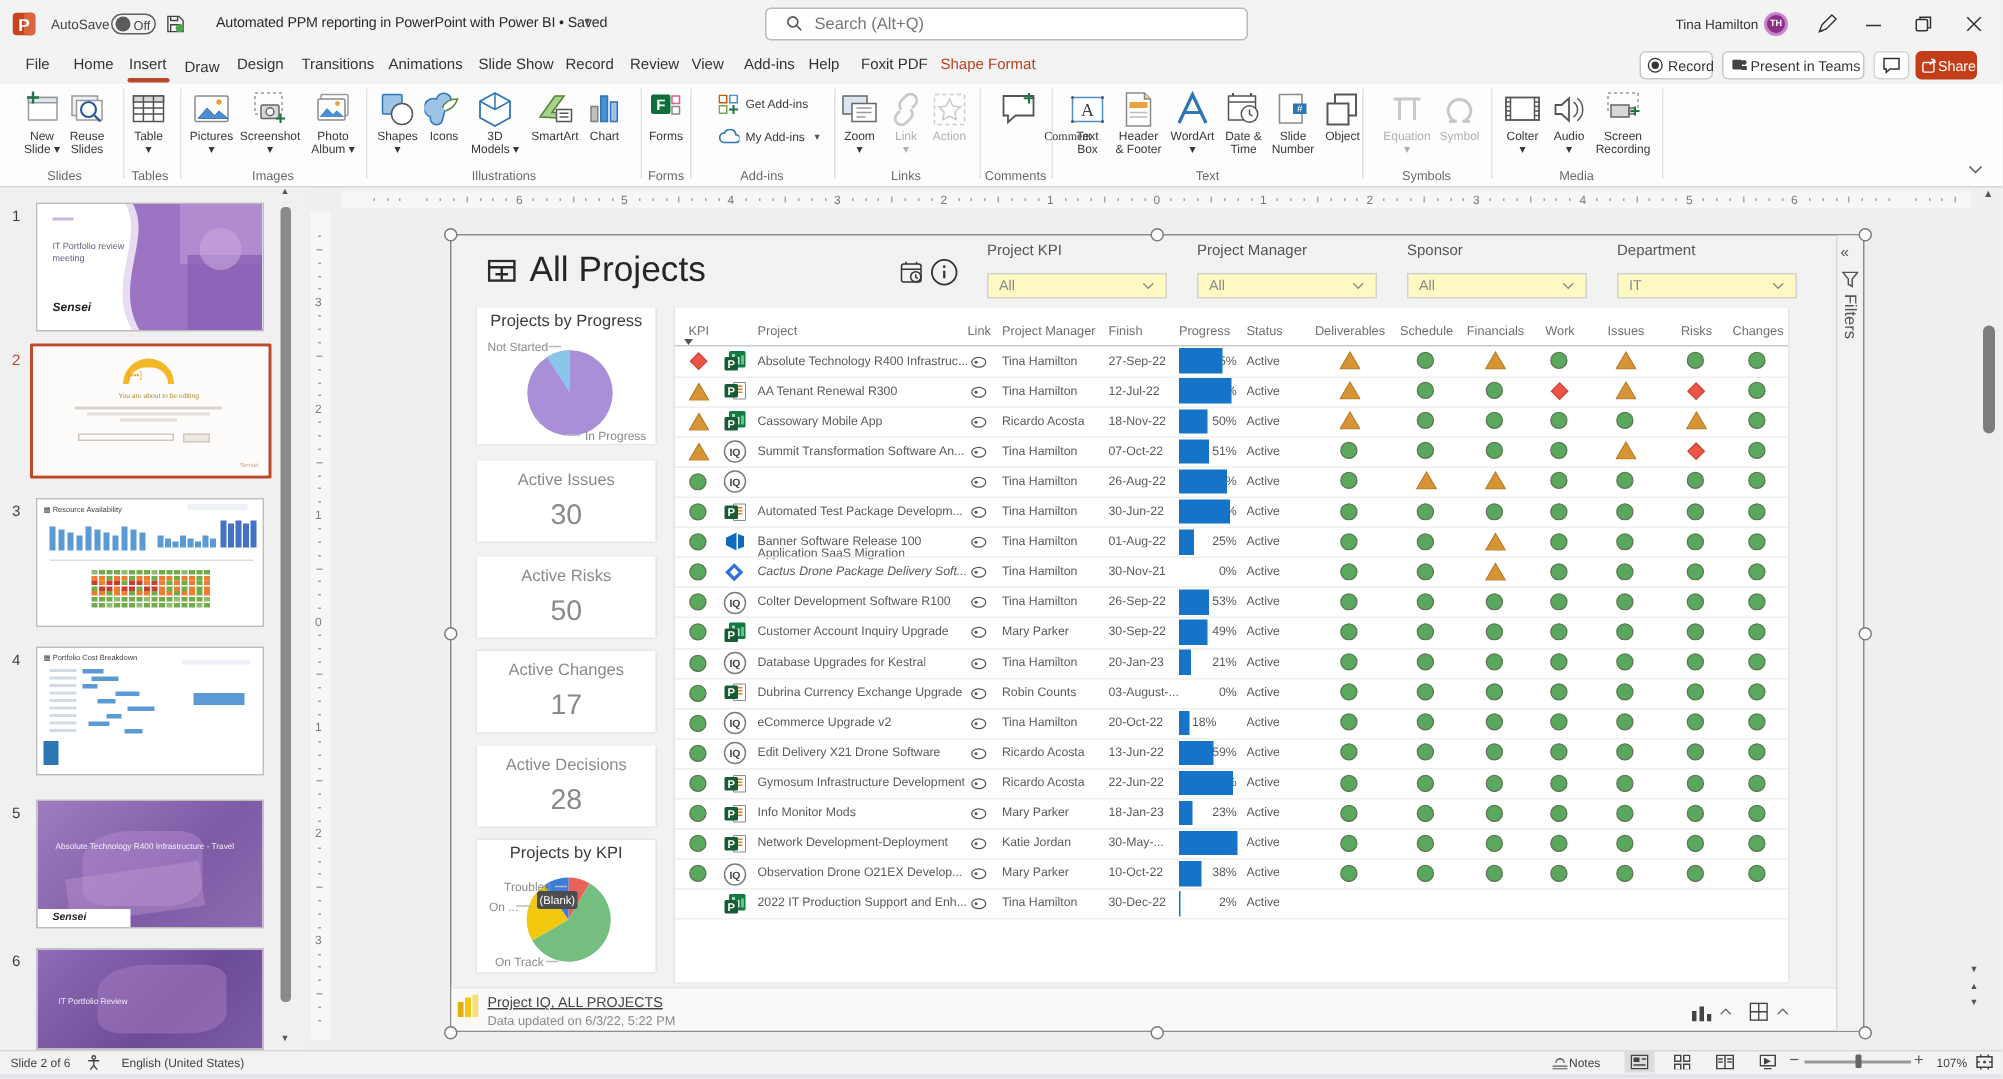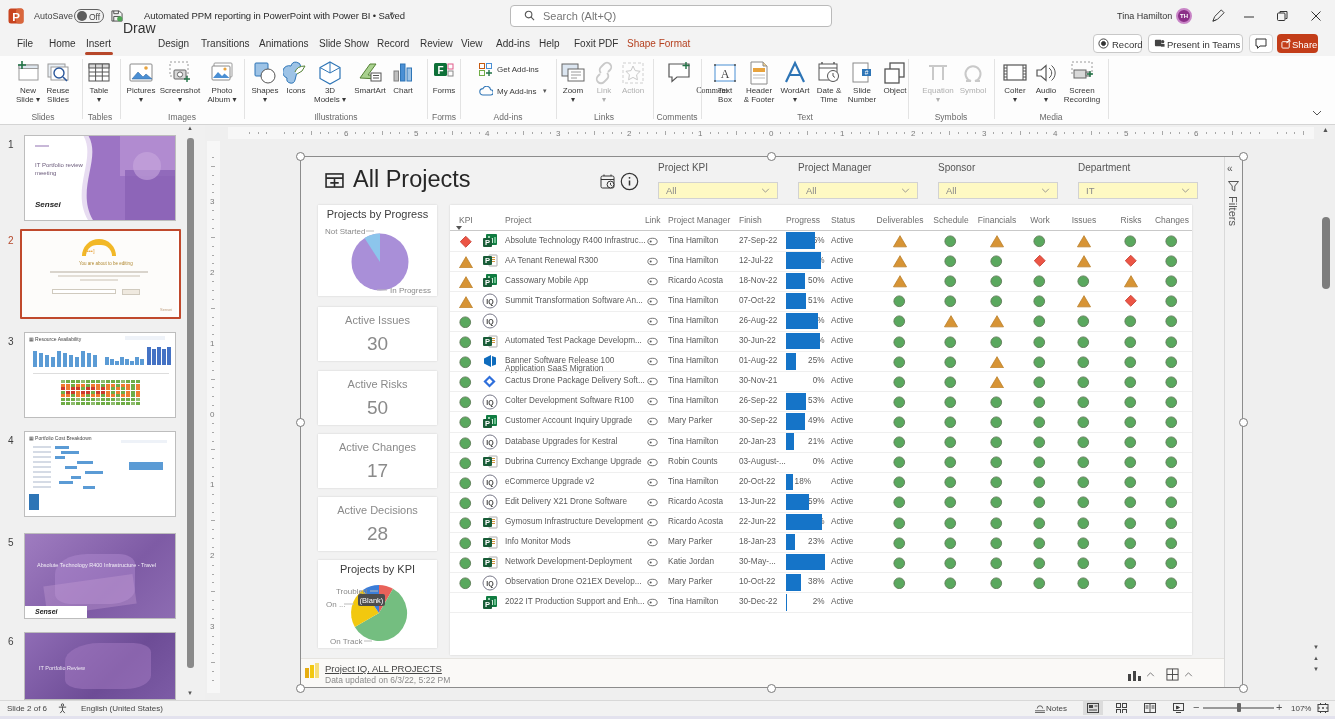--- a/index.html
+++ b/index.html
@@ -53,21 +53,21 @@
     <rect x="1.5" y="3" width="7.5" height="7.5" rx="1"></rect>
     <path d="M4 3 v-1.5 h7 v7 h-1.5"></path>
   </svg>
 <svg class="abs" style="left:1310px;top:10px;" width="12" height="12" viewBox="0 0 12 12" stroke="#333">
     <path d="M1.5 1.5 L10.5 10.5 M10.5 1.5 L1.5 10.5"></path>
   </svg>
 <div class="abs" style="left:0;top:32px;width:1335px;height:24px;background:#f3f3f3;"></div>
 <div class="abs" style="left:17px;top:38px;font-size:10px;color:#333;white-space:nowrap;">File</div>
 <div class="abs" style="left:49px;top:38px;font-size:10px;color:#333;white-space:nowrap;">Home</div>
 <div class="abs" style="left:86px;top:38px;font-size:10px;color:#333;white-space:nowrap;">Insert</div>
-<div class="abs" style="left:123px;top:20px;font-size:14px;color:#333;white-space:nowrap;">Draw</div>
+<div class="abs" style="left:123px;top:40px;font-size:10px;color:#333;white-space:nowrap;">Draw</div>
 <div class="abs" style="left:158px;top:38px;font-size:10px;color:#333;white-space:nowrap;">Design</div>
 <div class="abs" style="left:201px;top:38px;font-size:10px;color:#333;white-space:nowrap;">Transitions</div>
 <div class="abs" style="left:259px;top:38px;font-size:10px;color:#333;white-space:nowrap;">Animations</div>
 <div class="abs" style="left:319px;top:38px;font-size:10px;color:#333;white-space:nowrap;">Slide Show</div>
 <div class="abs" style="left:377px;top:38px;font-size:10px;color:#333;white-space:nowrap;">Record</div>
 <div class="abs" style="left:420px;top:38px;font-size:10px;color:#333;white-space:nowrap;">Review</div>
 <div class="abs" style="left:461px;top:38px;font-size:10px;color:#333;white-space:nowrap;">View</div>
 <div class="abs" style="left:496px;top:38px;font-size:10px;color:#333;white-space:nowrap;">Add-ins</div>
 <div class="abs" style="left:539px;top:38px;font-size:10px;color:#333;white-space:nowrap;">Help</div>
 <div class="abs" style="left:574px;top:38px;font-size:10px;color:#333;white-space:nowrap;">Foxit PDF</div>
@@ -1171,21 +1171,21 @@
       <circle cx="7" cy="7" r="6" fill="#5aa85e" stroke="#5d7a55" stroke-width="1"></circle>
     </svg></div>
 <div class="abs" style="left:450px;top:371.2px;width:742px;height:1px;background:#efefef;"></div>
 <div class="abs" style="left:459px;top:374.8px;"><svg width="12.5" height="12.5" viewBox="0 0 14 14">
       <circle cx="7" cy="7" r="6" fill="#5aa85e" stroke="#5d7a55" stroke-width="1"></circle>
     </svg></div>
 <div class="abs" style="left:482px;top:373.8px;"><svg width="15" height="15" viewBox="0 0 15 15">
       <rect x="3.2" y="3.2" width="8.6" height="8.6" fill="#2f6fdb" transform="rotate(45 7.5 7.5)"></rect>
       <rect x="5.4" y="5.4" width="4.2" height="4.2" fill="#fff" transform="rotate(45 7.5 7.5)"></rect>
     </svg></div>
-<div class="abs td" style="left:505px;top:376.3px;max-width:140px;">Cactus Drone Package Delivery Soft...</div>
+<div class="abs td" style="left:505px;top:376.3px;max-width:140px;font-style:italic;">Cactus Drone Package Delivery Soft...</div>
 <svg class="abs" style="left:647px;top:377.3px;" width="11" height="9" viewBox="0 0 12 10" fill="none" stroke="#555" stroke-width="0.9">
     <ellipse cx="6" cy="5" rx="5.2" ry="3.6"></ellipse>
     <circle cx="4" cy="5" r="1.1" fill="#555" stroke="none"></circle>
   </svg>
 <div class="abs td" style="left:668px;top:376.3px;max-width:68px;">Tina Hamilton</div>
 <div class="abs td" style="left:739px;top:376.3px;">30-Nov-21</div>
 <div class="abs td" style="left:786px;top:376.3px;width:38.5px;text-align:right;">0%</div>
 <div class="abs td" style="left:831px;top:376.3px;">Active</div>
 <div class="abs" style="left:893px;top:374.3px;"><svg width="12.5" height="12.5" viewBox="0 0 14 14">
       <circle cx="7" cy="7" r="6" fill="#5aa85e" stroke="#5d7a55" stroke-width="1"></circle>

